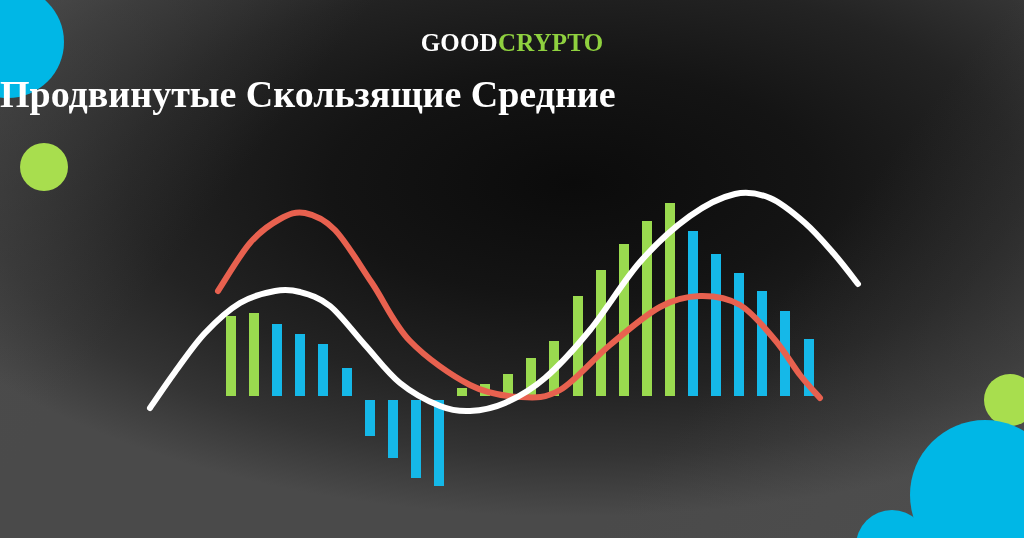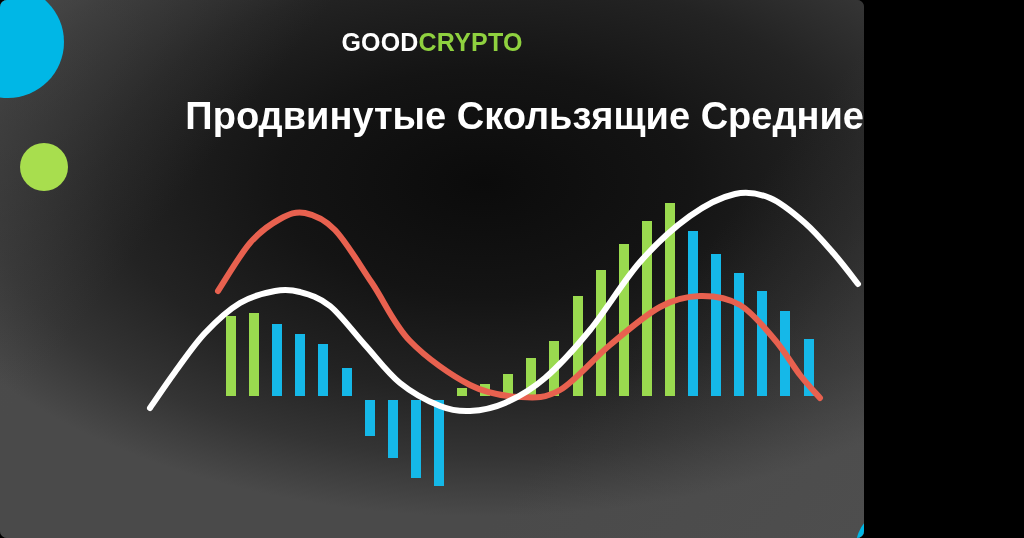--- a/index.html
+++ b/index.html
@@ -2,26 +2,25 @@
 <html><head>
 <meta charset="utf-8">
 <style>
   html, body {
     margin: 0;
     padding: 0;
     background: #000;
   }
   #stage {
     position: relative;
-    width: 864px;
+    width: 1024px;
     height: 538px;
     overflow: hidden;
-    font-family: Liberation Sans, sans-serif;
+    font-family: Liberation Serif, serif;
     background: #2e2e2e;
-    border-radius: 7px;
   }
   
   #bg-gradient {
     position: absolute;
     inset: 0;
     background:
       radial-gradient(ellipse 70% 62% at 56% 34%, #0b0b0b 0%, #141414 34%, #232323 62%, #343434 82%, #4a4a4a 100%);
   }
   #bg-gradient-2 {
     position: absolute;
@@ -47,22 +46,22 @@
     line-height: 1;
     white-space: nowrap;
   }
   #logo .logo-good { color: #ffffff; }
   #logo .logo-crypto { color: #8fd13f; }
 
   #page-title {
     position: absolute;
     left: 0;
     right: 0;
-    top: 96px;
-    text-align: right;
+    top: 74px;
+    text-align: left;
     color: #ffffff;
     font-size: 38px;
     font-weight: bold;
     line-height: 1.1;
     white-space: nowrap;
   }
 
   #chart-area {
     position: absolute;
     left: 0;

